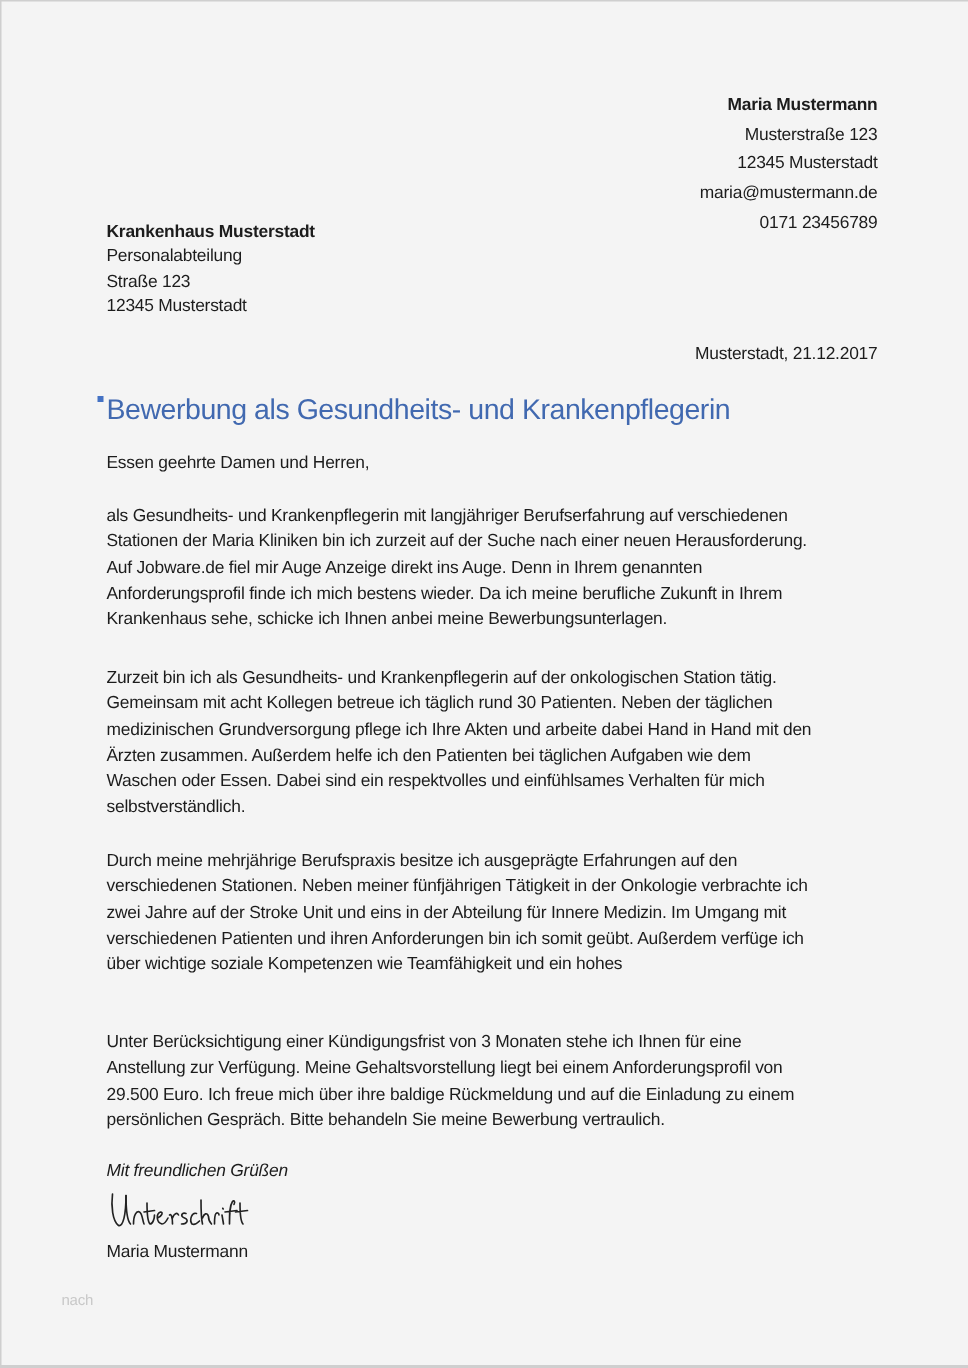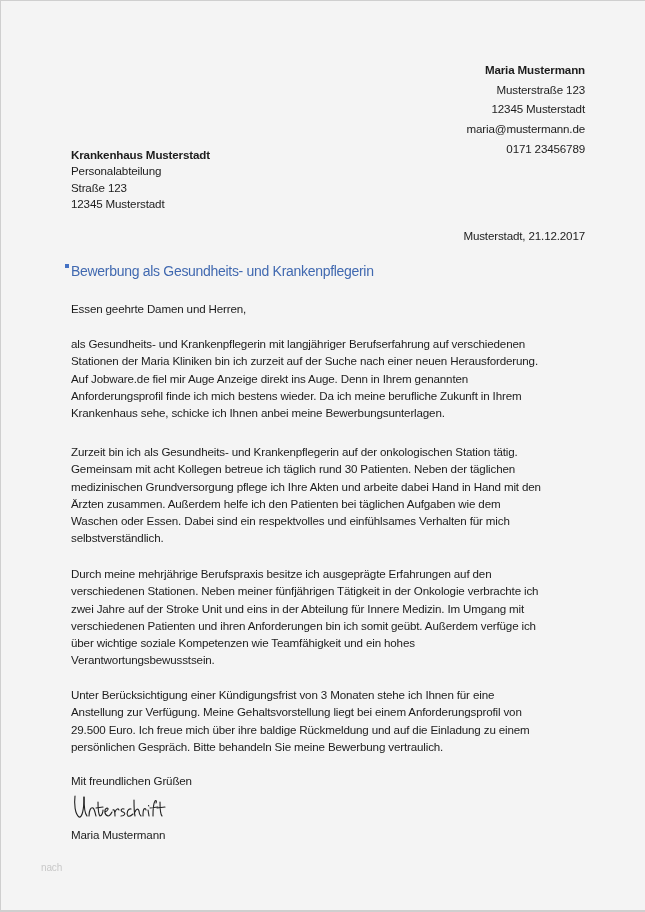--- a/index.html
+++ b/index.html
@@ -37,21 +37,21 @@
       line-height: 16.4px;
     }
     .date {
       right: 68px;
       top: 227px;
       line-height: 16px;
     }
     .subject {
       left: 70px;
       top: 262px;
-      font-size: 14px;
+      font-size: 19px;
       color: #4169b0;
       letter-spacing: -0.3px;
     }
     .subject-marker {
       position: absolute;
       left: -6px;
       top: 1px;
       width: 4px;
       height: 4px;
       background: #4472c4;
@@ -59,21 +59,21 @@
     .body-text {
       left: 70px;
       width: 520px;
       line-height: 17.3px;
     }
     .salutation { top: 299px; }
     .p1 { top: 334px; }
     .p2 { top: 442px; }
     .p3 { top: 564px; }
     .p4 { top: 685px; }
-    .closing { top: 771px; }
+    .closing { top: 771px; font-style: italic; }
     .signature {
       left: 70px;
       top: 791px;
       width: 100px;
       height: 34px;
     }
     .signed-name { left: 70px; top: 825px; }
     .watermark {
       left: 40px;
       top: 861px;
@@ -127,21 +127,20 @@
     <span class="line">Waschen oder Essen. Dabei sind ein respektvolles und einfühlsames Verhalten für mich</span>
     <span class="line">selbstverständlich.</span>
   </div>
 
   <div class="abs body-text p3">
     <span class="line">Durch meine mehrjährige Berufspraxis besitze ich ausgeprägte Erfahrungen auf den</span>
     <span class="line">verschiedenen Stationen. Neben meiner fünfjährigen Tätigkeit in der Onkologie verbrachte ich</span>
     <span class="line">zwei Jahre auf der Stroke Unit und eins in der Abteilung für Innere Medizin. Im Umgang mit</span>
     <span class="line">verschiedenen Patienten und ihren Anforderungen bin ich somit geübt. Außerdem verfüge ich</span>
     <span class="line">über wichtige soziale Kompetenzen wie Teamfähigkeit und ein hohes</span>
-    <span class="line">Verantwortungsbewusstsein.</span>
   </div>
 
   <div class="abs body-text p4">
     <span class="line">Unter Berücksichtigung einer Kündigungsfrist von 3 Monaten stehe ich Ihnen für eine</span>
     <span class="line">Anstellung zur Verfügung. Meine Gehaltsvorstellung liegt bei einem Anforderungsprofil von</span>
     <span class="line">29.500 Euro. Ich freue mich über ihre baldige Rückmeldung und auf die Einladung zu einem</span>
     <span class="line">persönlichen Gespräch. Bitte behandeln Sie meine Bewerbung vertraulich.</span>
   </div>
 
   <div class="abs body-text closing">Mit freundlichen Grüßen</div>

